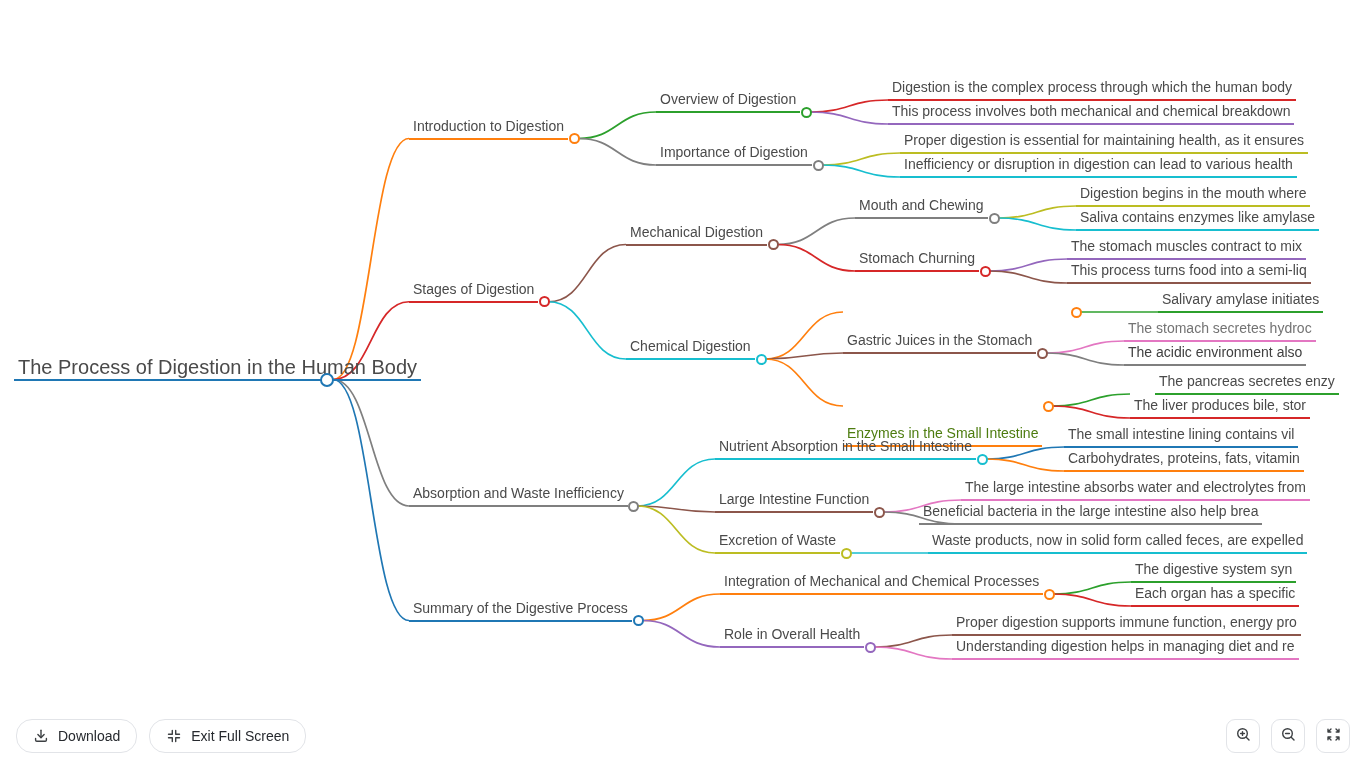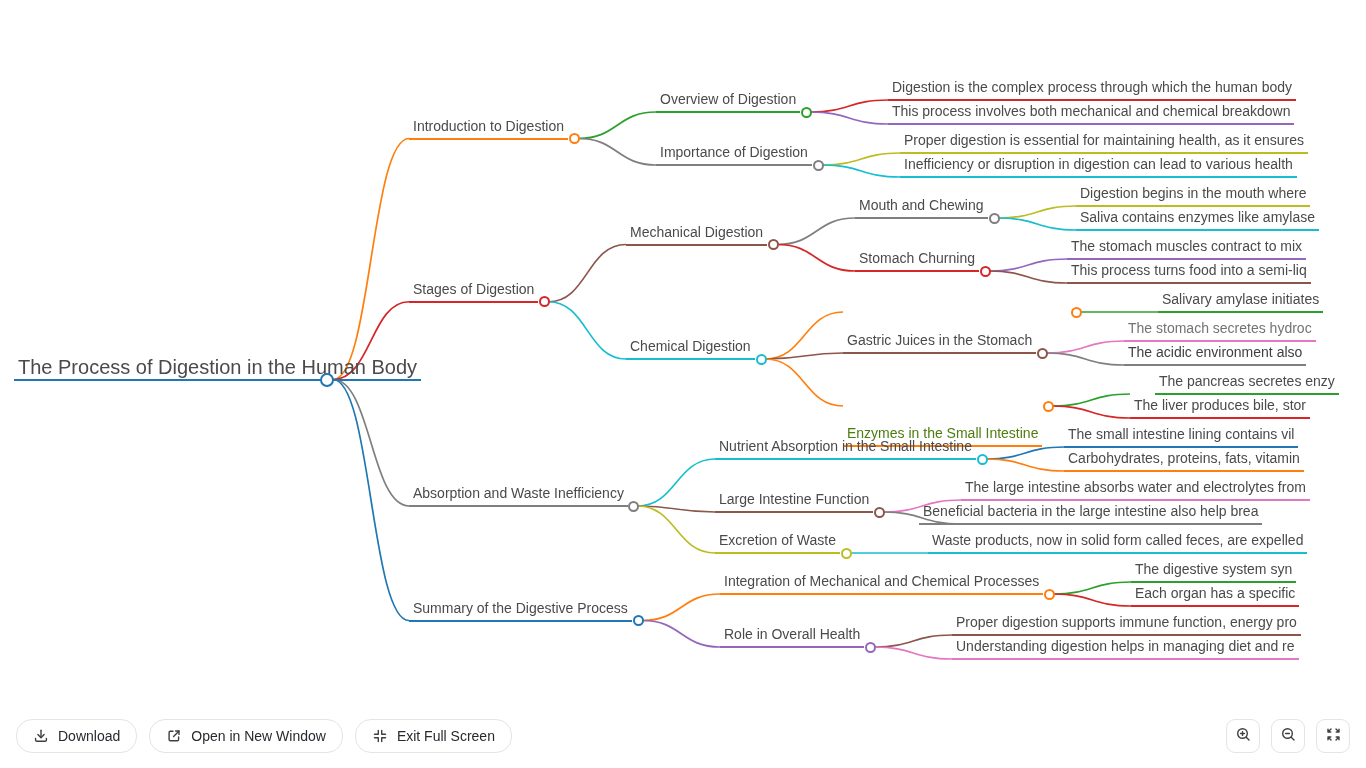--- a/index.html
+++ b/index.html
@@ -139,30 +139,20 @@
           <path d="M8 2.2v7.2"></path>
             <path d="M4.9 6.6 8 9.7l3.1-3.1"></path>
             <path d="M2.6 10.5v1.6c0 .7.5 1.2 1.2 1.2h8.4c.7 0 1.2-.5 1.2-1.2v-1.6"></path>
         </svg>
       </span>
       <span>Download</span>
     </div>
     <div class="btn">
       <span>
         <svg class="ic" width="16" height="16" viewBox="0 0 16 16">
-          <path d="M7 3.2H4.3c-.7 0-1.2.5-1.2 1.2v7.1c0 .7.5 1.2 1.2 1.2h7.1c.7 0 1.2-.5 1.2-1.2V9"></path>
-          <path d="M7.6 8.4 13 3"></path>
-            <path d="M9.6 3H13v3.4"></path>
-        </svg>
-      </span>
-      <span>Open in New Window</span>
-    </div>
-    <div class="btn">
-      <span>
-        <svg class="ic" width="16" height="16" viewBox="0 0 16 16">
           <path d="M6.3 2.5v3.8H2.5"></path>
             <path d="M9.7 2.5v3.8h3.8"></path>
             <path d="M6.3 13.5V9.7H2.5"></path>
             <path d="M9.7 13.5V9.7h3.8"></path>
         </svg>
       </span>
       <span>Exit Full Screen</span>
     </div>
   </div>
 

